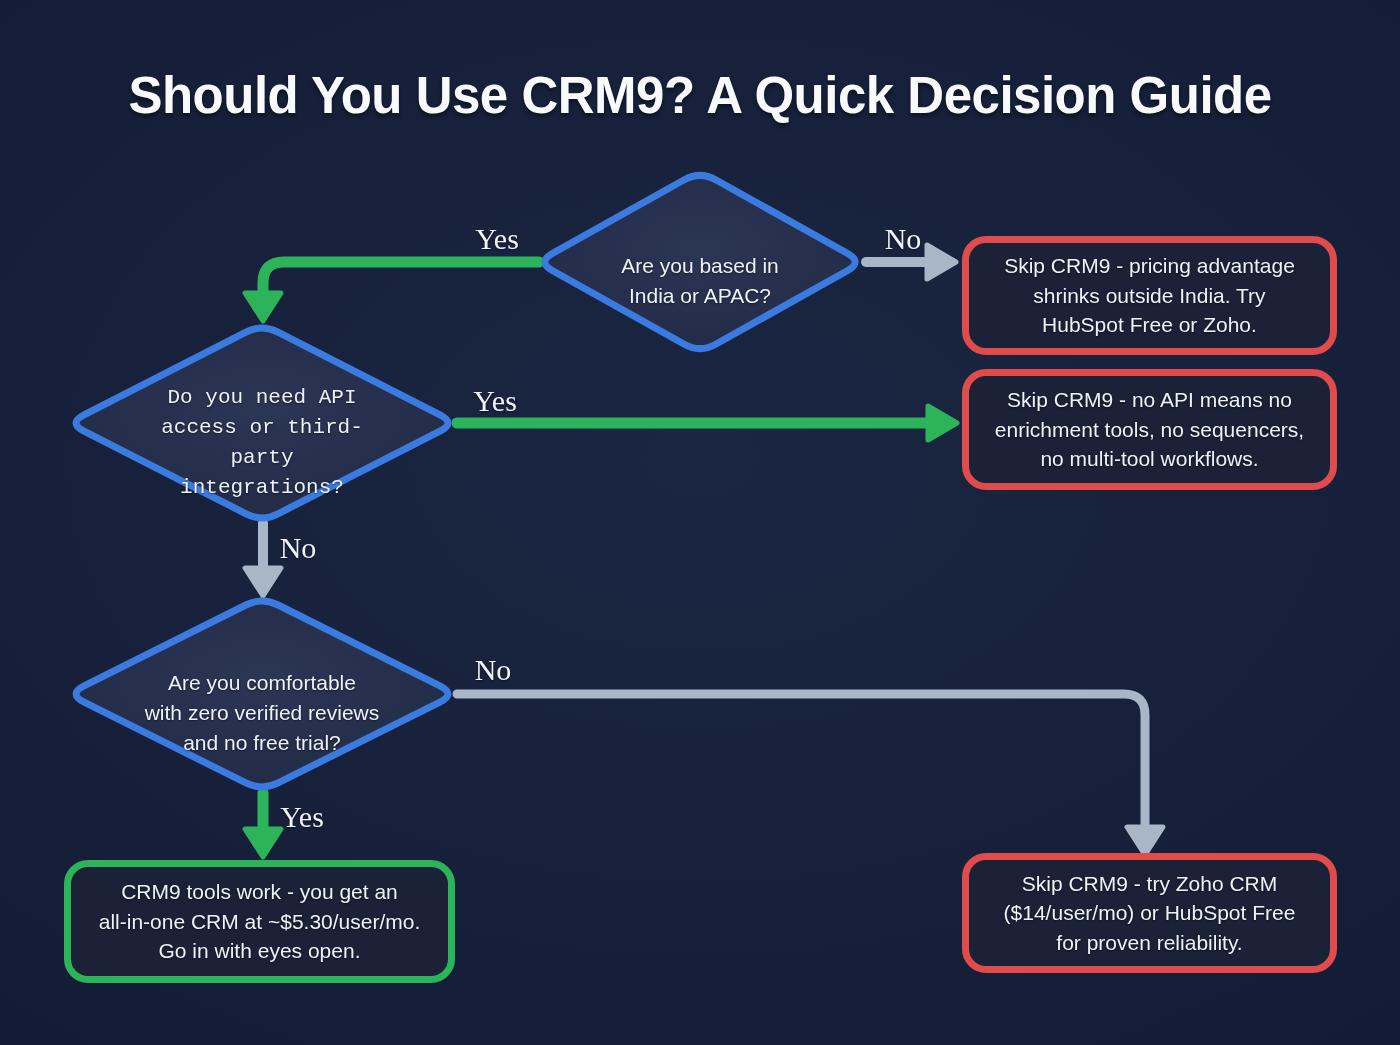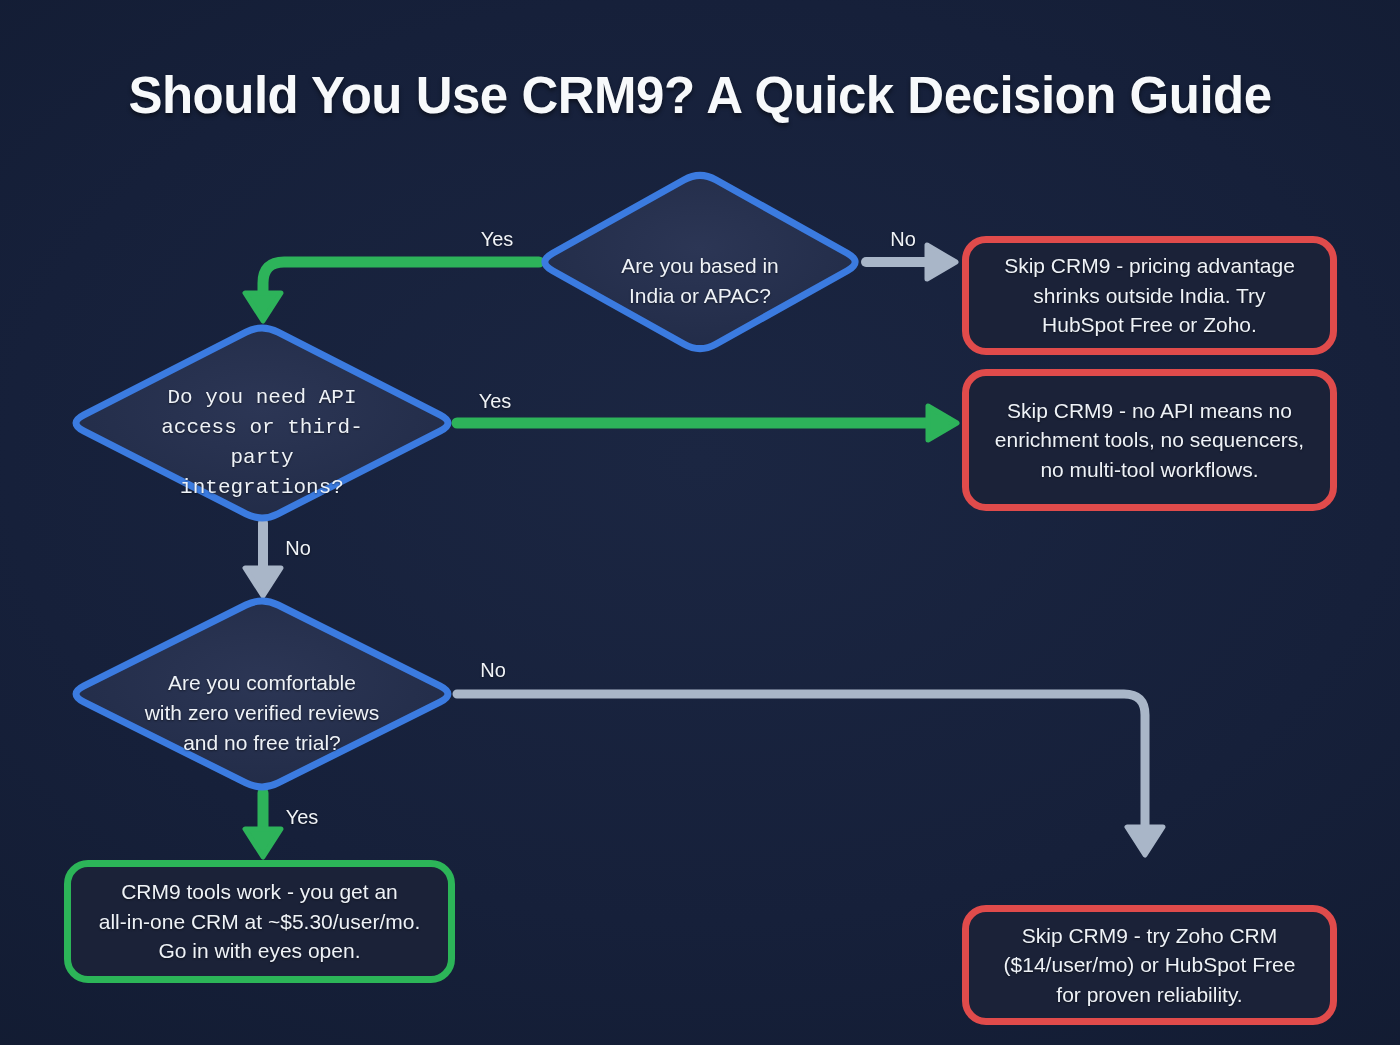--- a/index.html
+++ b/index.html
@@ -59,24 +59,25 @@
     font-size: 21px;
     line-height: 29.5px;
     color: #eef2f7;
     text-shadow: 0 1px 2px rgba(0,0,0,0.5);
   }
   .outcome.red { border-color: #e04b4b; }
   .outcome.green { border-color: #2cb558; }
   .edge-label {
     position: absolute;
     transform: translate(-50%, -50%);
-    font-size: 20px;
+    font-size: 30px;
     color: #f0f3f7;
     text-shadow: 0 1px 2px rgba(0,0,0,0.5);
     white-space: nowrap;
+    font-family: Liberation Serif, serif;
   }
 </style>
 </head>
 <body>
 
 <div class="canvas">
 
   <svg class="layer" viewBox="0 0 1400 1045">
     <defs>
       <radialGradient id="diamondFill" cx="50%" cy="42%" r="65%">
@@ -137,28 +138,28 @@
     <div>and no free trial?</div>
   </div>
 
   <div class="outcome red" style="left:962px; top:199px; width:375px; height:119px;margin-top:37px;">
     <div>
       <div>Skip CRM9 - pricing advantage</div>
       <div>shrinks outside India. Try</div>
       <div>HubSpot Free or Zoho.</div>
     </div>
   </div>
-  <div class="outcome red" style="left:962px; top:369px; width:375px; height:142px;">
+  <div class="outcome red" style="left:962px; top:369px; width:375px; height:121px;">
     <div>
       <div>Skip CRM9 - no API means no</div>
       <div>enrichment tools, no sequencers,</div>
       <div>no multi-tool workflows.</div>
     </div>
   </div>
-  <div class="outcome red" style="left:962px; top:905px; width:375px; height:120px;">
+  <div class="outcome red" style="left:962px; top:853px; width:375px; height:120px;">
     <div>
       <div>Skip CRM9 - try Zoho CRM</div>
       <div>($14/user/mo) or HubSpot Free</div>
       <div>for proven reliability.</div>
     </div>
   </div>
   <div class="outcome green" style="left:64px; top:860px; width:391px; height:123px;">
     <div>
       <div>CRM9 tools work - you get an</div>
       <div>all-in-one CRM at ~$5.30/user/mo.</div>

